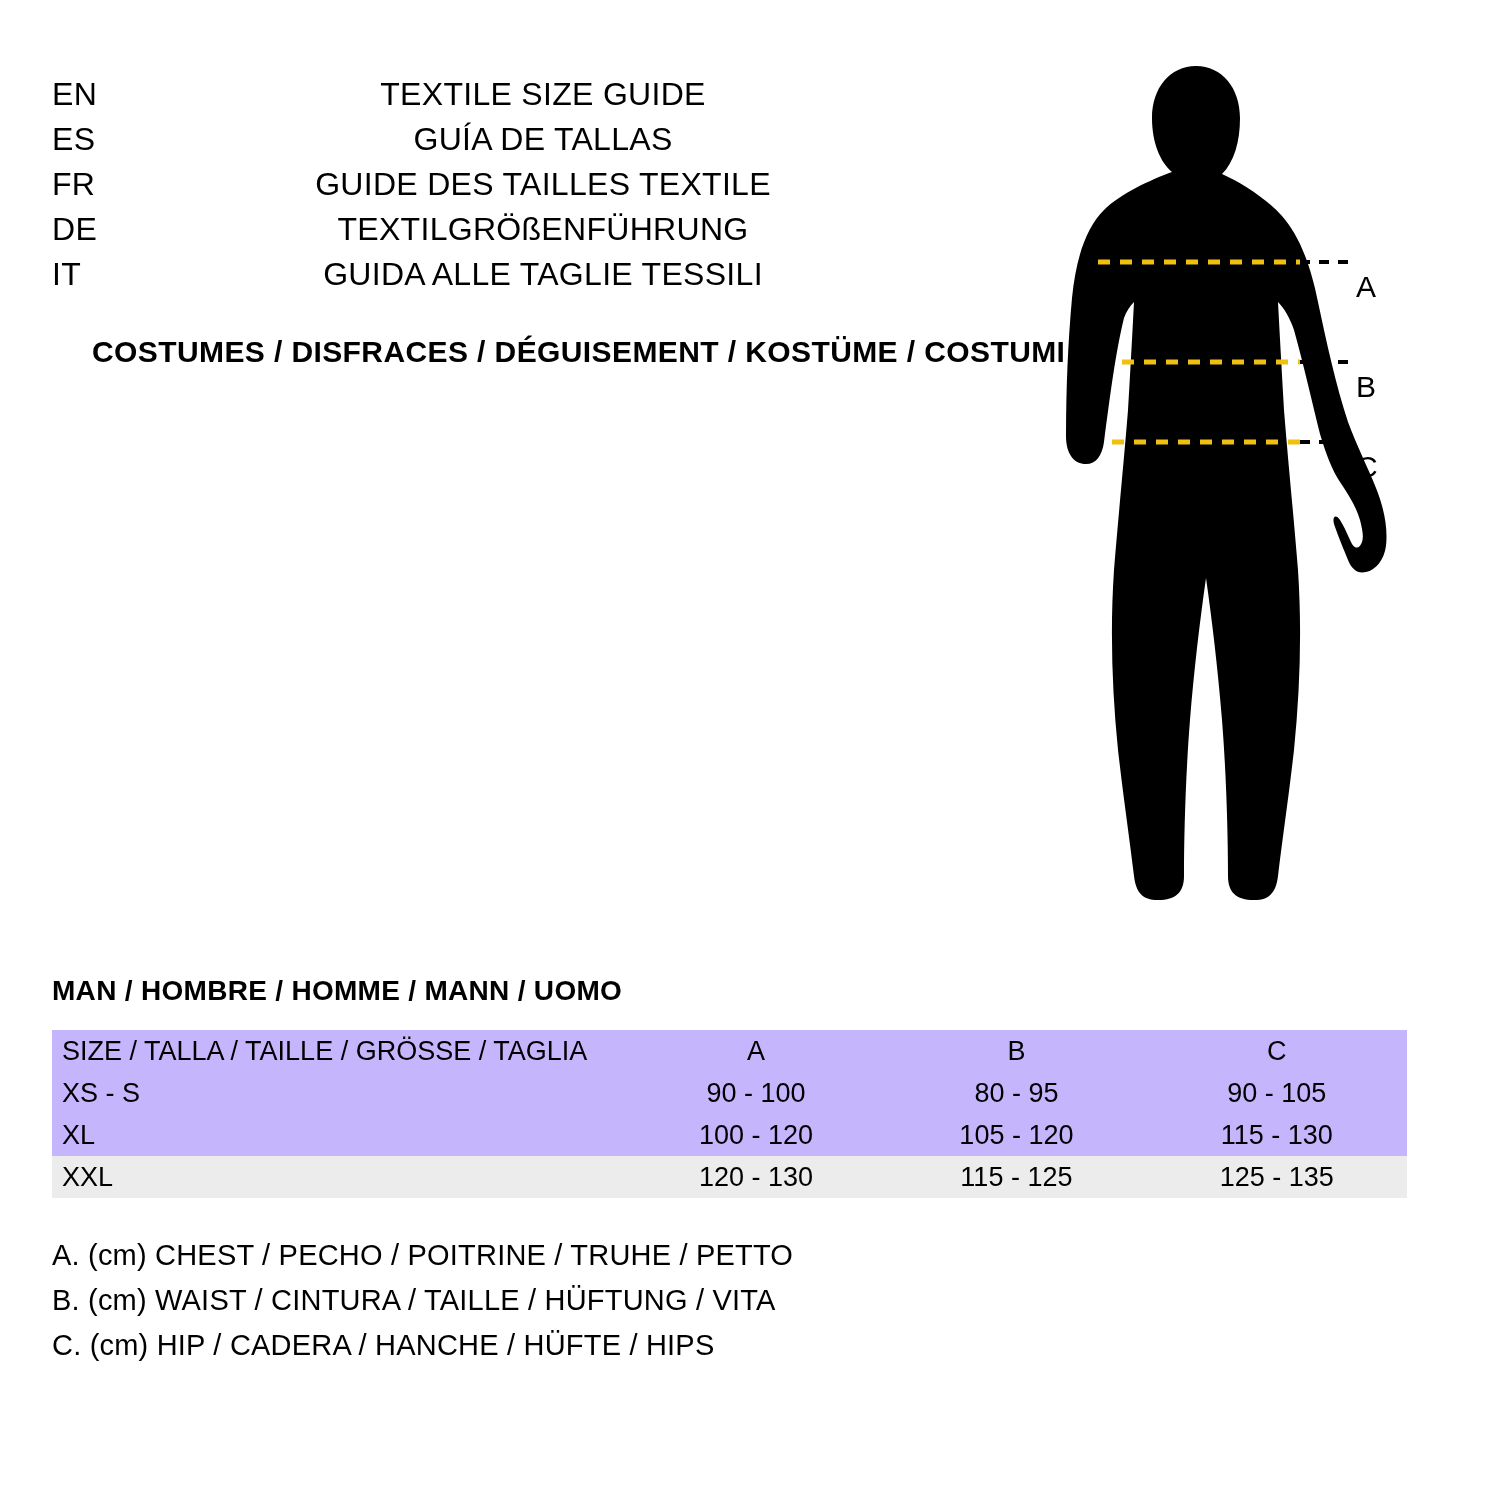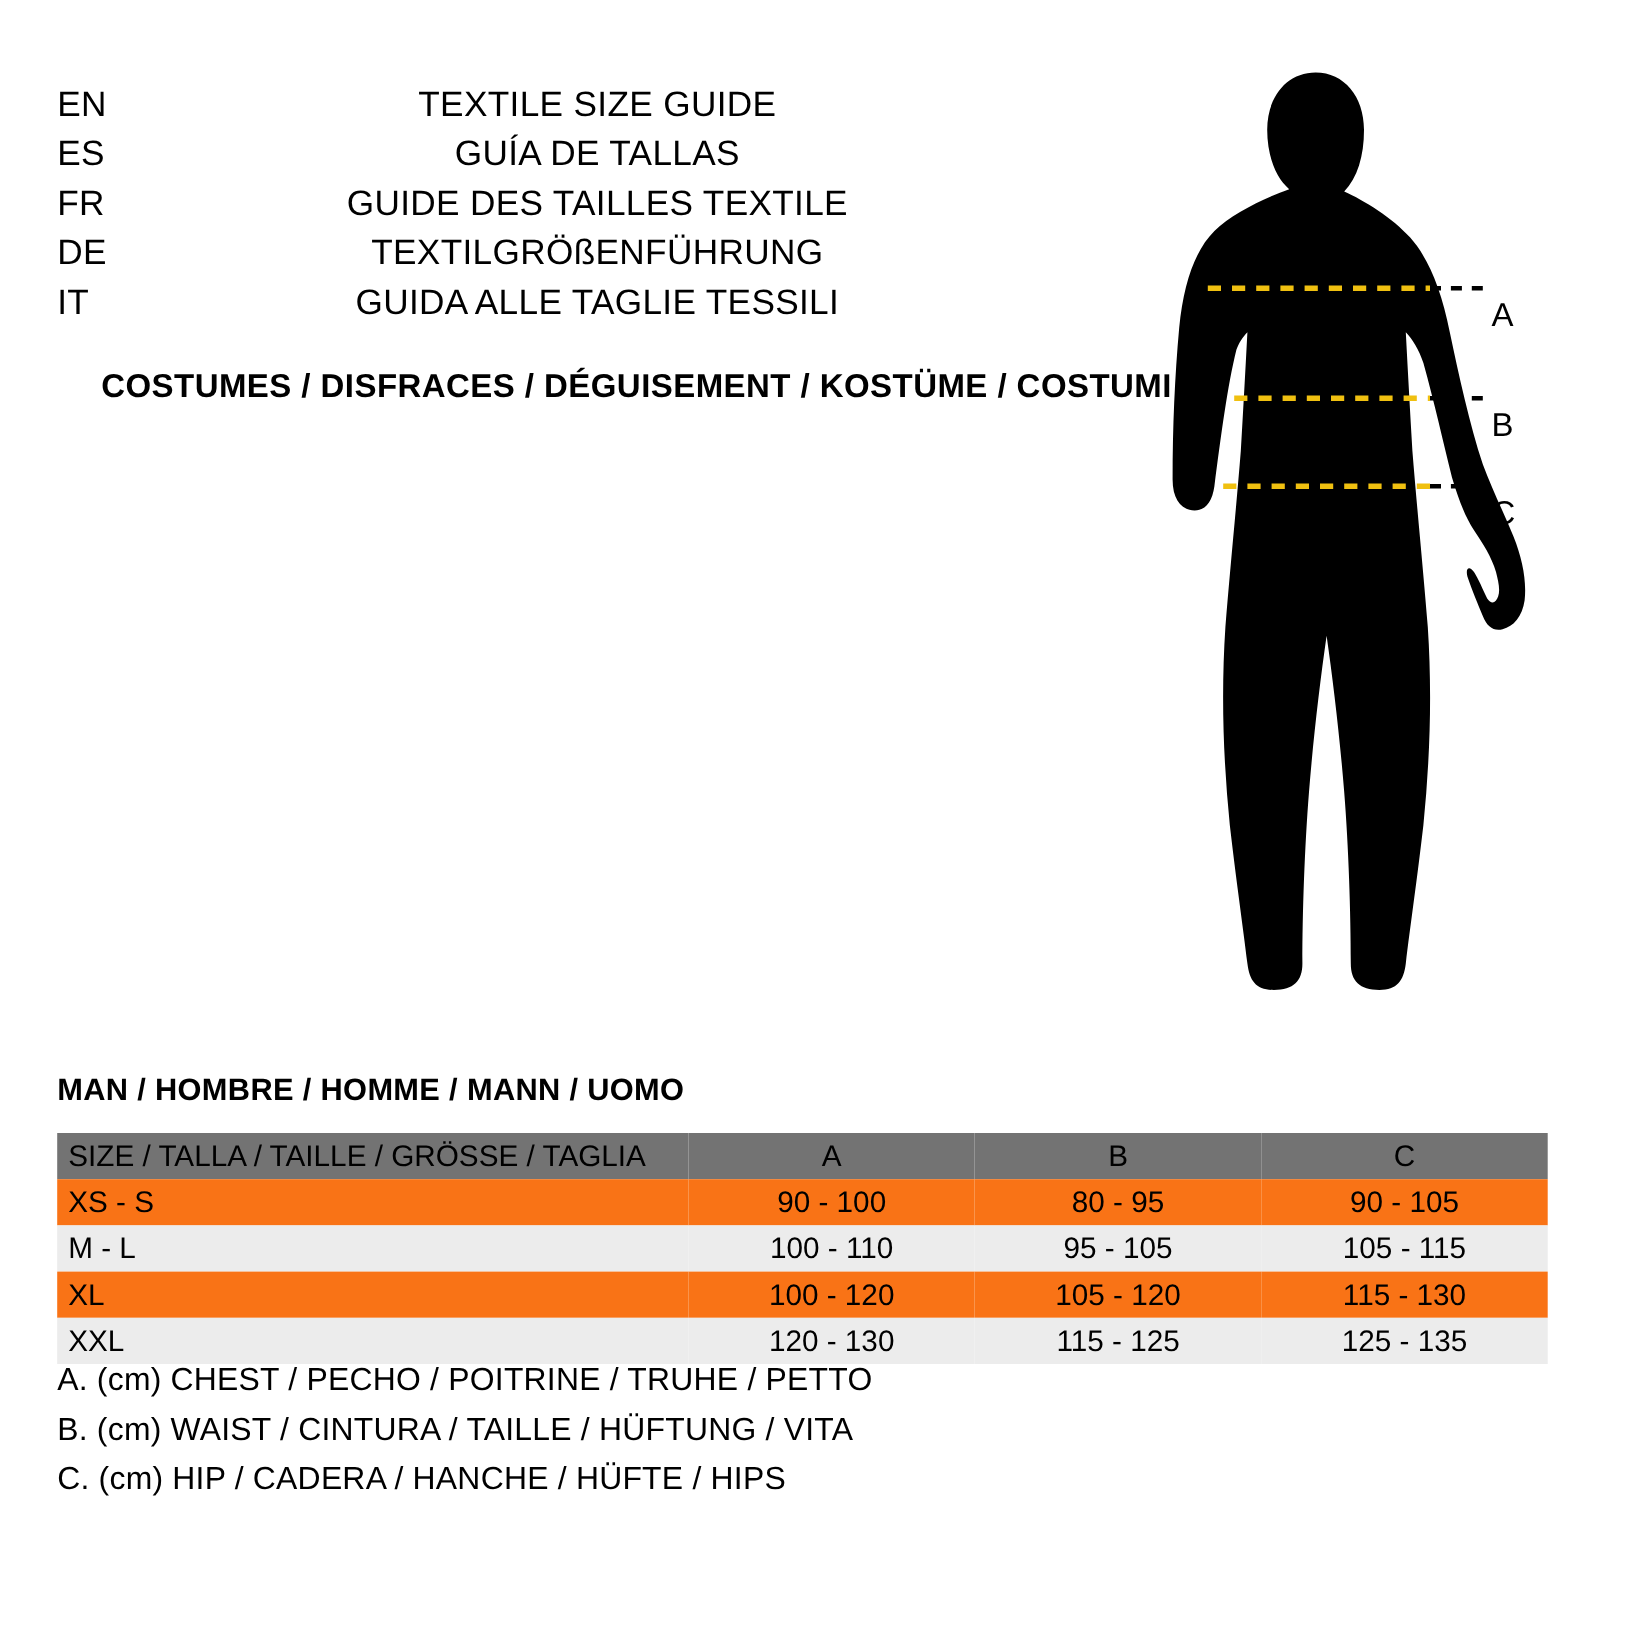--- a/index.html
+++ b/index.html
@@ -98,28 +98,28 @@
     text-align: center;
     vertical-align: middle;
   }
   table.size-table th.row-head,
   table.size-table td.row-head {
     text-align: left;
     padding-left: 10px;
     width: 530px;
   }
   table.size-table thead tr {
-    background: #737373;
+    background: #c4b5fd;
     padding-left: 40px;
   }
   table.size-table tbody tr.alt {
     background: #ececec;
   }
   table.size-table tbody tr.plain {
-    background: #f97316;
+    background: #c4b5fd;
   }
   .col-m { width: 245px; }
 
   
   .legend {
     position: absolute;
     left: 52px;
     top: 1233px;
     font-size: 29px;
     line-height: 45px;
@@ -229,26 +229,20 @@
       <th class="col-m">C</th>
     </tr>
   </thead>
   <tbody>
     <tr class="plain">
       <td class="row-head">XS - S</td>
       <td>90 - 100</td>
       <td>80 - 95</td>
       <td>90 - 105</td>
     </tr>
-    <tr class="alt">
-      <td class="row-head">M - L</td>
-      <td>100 - 110</td>
-      <td>95 - 105</td>
-      <td>105 - 115</td>
-    </tr>
     <tr class="plain">
       <td class="row-head">XL</td>
       <td>100 - 120</td>
       <td>105 - 120</td>
       <td>115 - 130</td>
     </tr>
     <tr class="alt">
       <td class="row-head">XXL</td>
       <td>120 - 130</td>
       <td>115 - 125</td>

